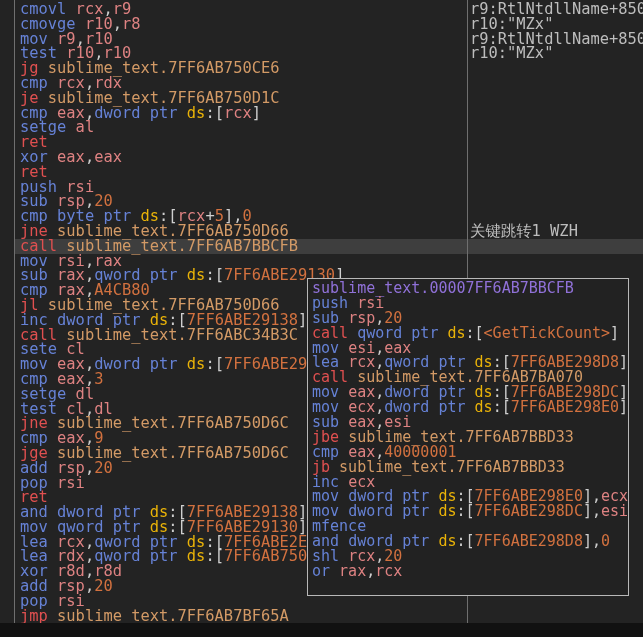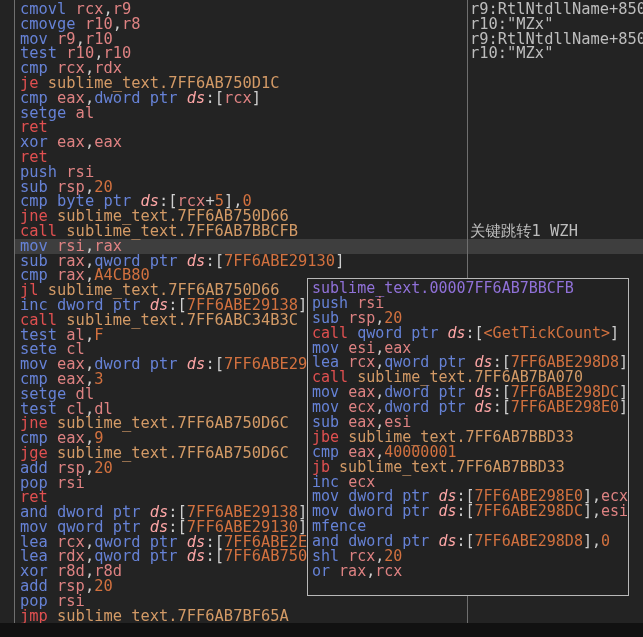--- a/index.html
+++ b/index.html
@@ -13,21 +13,21 @@
   .hl-band{position:absolute;left:15px;width:628px;height:14.8px;background:#3e3e3e;z-index:1;}
   .asm-col{position:absolute;left:20px;top:2px;z-index:2;}
   .cmt-col{position:absolute;left:470px;top:2px;z-index:2;width:173px;}
   .line{height:14.8px;white-space:pre;}
   .cmt{position:absolute;left:0;white-space:pre;color:#bdbdbd;}
   .tk-mn{color:#6682d6;}  
   .tk-jm{color:#e05050;}  
   .tk-rg{color:#de8282;}  
   .tk-nu{color:#d2713f;}  
   .tk-ad{color:#d39a66;}  
-  .tk-sg{color:#fca5a5;font-style:italic;}  
+  .tk-sg{color:#eab308;}  
   .tk-pt{color:#cfcfcf;}  
   .tk-lb{color:#9071d8;}  
   .tooltip{
     position:absolute;left:307px;top:278px;width:322px;height:318px;
     background:#222222;border:1px solid #b8b8b8;box-sizing:border-box;
     z-index:5;overflow:hidden;padding:2px 0 0 4px;
     font-size:15px;line-height:14.9px;
   }
   .tooltip .line{height:14.9px;}
 </style>
@@ -36,39 +36,39 @@
 
 <div class="screen">
   <div class="hl-band" style="top: 238.8px;"></div>
   <div class="gutter-sep"></div>
   <div class="col-sep"></div>
   <div class="asm-col">
       <div class="line"><span class="tk-mn">cmovl </span><span class="tk-rg">rcx</span><span class="tk-pt">,</span><span class="tk-rg">r9</span></div>
       <div class="line"><span class="tk-mn">cmovge </span><span class="tk-rg">r10</span><span class="tk-pt">,</span><span class="tk-rg">r8</span></div>
       <div class="line"><span class="tk-mn">mov </span><span class="tk-rg">r9</span><span class="tk-pt">,</span><span class="tk-rg">r10</span></div>
       <div class="line"><span class="tk-mn">test </span><span class="tk-rg">r10</span><span class="tk-pt">,</span><span class="tk-rg">r10</span></div>
+      <div class="line"><span class="tk-jm">jg </span><span class="tk-ad">sublime_text.7FF6AB750CE6</span></div>
       <div class="line"><span class="tk-mn">cmp </span><span class="tk-rg">rcx</span><span class="tk-pt">,</span><span class="tk-rg">rdx</span></div>
       <div class="line"><span class="tk-jm">je </span><span class="tk-ad">sublime_text.7FF6AB750D1C</span></div>
       <div class="line"><span class="tk-mn">cmp </span><span class="tk-rg">eax</span><span class="tk-pt">,</span><span class="tk-mn">dword ptr </span><span class="tk-sg">ds</span><span class="tk-pt">:[</span><span class="tk-rg">rcx</span><span class="tk-pt">]</span></div>
       <div class="line"><span class="tk-mn">setge </span><span class="tk-rg">al</span></div>
       <div class="line"><span class="tk-jm">ret</span></div>
       <div class="line"><span class="tk-mn">xor </span><span class="tk-rg">eax</span><span class="tk-pt">,</span><span class="tk-rg">eax</span></div>
       <div class="line"><span class="tk-jm">ret</span></div>
       <div class="line"><span class="tk-mn">push </span><span class="tk-rg">rsi</span></div>
       <div class="line"><span class="tk-mn">sub </span><span class="tk-rg">rsp</span><span class="tk-pt">,</span><span class="tk-nu">20</span></div>
       <div class="line"><span class="tk-mn">cmp </span><span class="tk-mn">byte ptr </span><span class="tk-sg">ds</span><span class="tk-pt">:[</span><span class="tk-rg">rcx</span><span class="tk-pt">+</span><span class="tk-nu">5</span><span class="tk-pt">],</span><span class="tk-nu">0</span></div>
       <div class="line"><span class="tk-jm">jne </span><span class="tk-ad">sublime_text.7FF6AB750D66</span></div>
       <div class="line"><span class="tk-jm">call </span><span class="tk-ad">sublime_text.7FF6AB7BBCFB</span></div>
       <div class="line"><span class="tk-mn">mov </span><span class="tk-rg">rsi</span><span class="tk-pt">,</span><span class="tk-rg">rax</span></div>
       <div class="line"><span class="tk-mn">sub </span><span class="tk-rg">rax</span><span class="tk-pt">,</span><span class="tk-mn">qword ptr </span><span class="tk-sg">ds</span><span class="tk-pt">:[</span><span class="tk-nu">7FF6ABE29130</span><span class="tk-pt">]</span></div>
       <div class="line"><span class="tk-mn">cmp </span><span class="tk-rg">rax</span><span class="tk-pt">,</span><span class="tk-nu">A4CB80</span></div>
       <div class="line"><span class="tk-jm">jl </span><span class="tk-ad">sublime_text.7FF6AB750D66</span></div>
       <div class="line"><span class="tk-mn">inc </span><span class="tk-mn">dword ptr </span><span class="tk-sg">ds</span><span class="tk-pt">:[</span><span class="tk-nu">7FF6ABE29138</span><span class="tk-pt">]</span></div>
       <div class="line"><span class="tk-jm">call </span><span class="tk-ad">sublime_text.7FF6ABC34B3C</span></div>
-      <div class="line"><span class="tk-mn">test </span><span class="tk-rg">al</span><span class="tk-pt">,</span><span class="tk-nu">F</span></div>
       <div class="line"><span class="tk-mn">sete </span><span class="tk-rg">cl</span></div>
       <div class="line"><span class="tk-mn">mov </span><span class="tk-rg">eax</span><span class="tk-pt">,</span><span class="tk-mn">dword ptr </span><span class="tk-sg">ds</span><span class="tk-pt">:[</span><span class="tk-nu">7FF6ABE291</span></div>
       <div class="line"><span class="tk-mn">cmp </span><span class="tk-rg">eax</span><span class="tk-pt">,</span><span class="tk-nu">3</span></div>
       <div class="line"><span class="tk-mn">setge </span><span class="tk-rg">dl</span></div>
       <div class="line"><span class="tk-mn">test </span><span class="tk-rg">cl</span><span class="tk-pt">,</span><span class="tk-rg">dl</span></div>
       <div class="line"><span class="tk-jm">jne </span><span class="tk-ad">sublime_text.7FF6AB750D6C</span></div>
       <div class="line"><span class="tk-mn">cmp </span><span class="tk-rg">eax</span><span class="tk-pt">,</span><span class="tk-nu">9</span></div>
       <div class="line"><span class="tk-jm">jge </span><span class="tk-ad">sublime_text.7FF6AB750D6C</span></div>
       <div class="line"><span class="tk-mn">add </span><span class="tk-rg">rsp</span><span class="tk-pt">,</span><span class="tk-nu">20</span></div>
       <div class="line"><span class="tk-mn">pop </span><span class="tk-rg">rsi</span></div>

